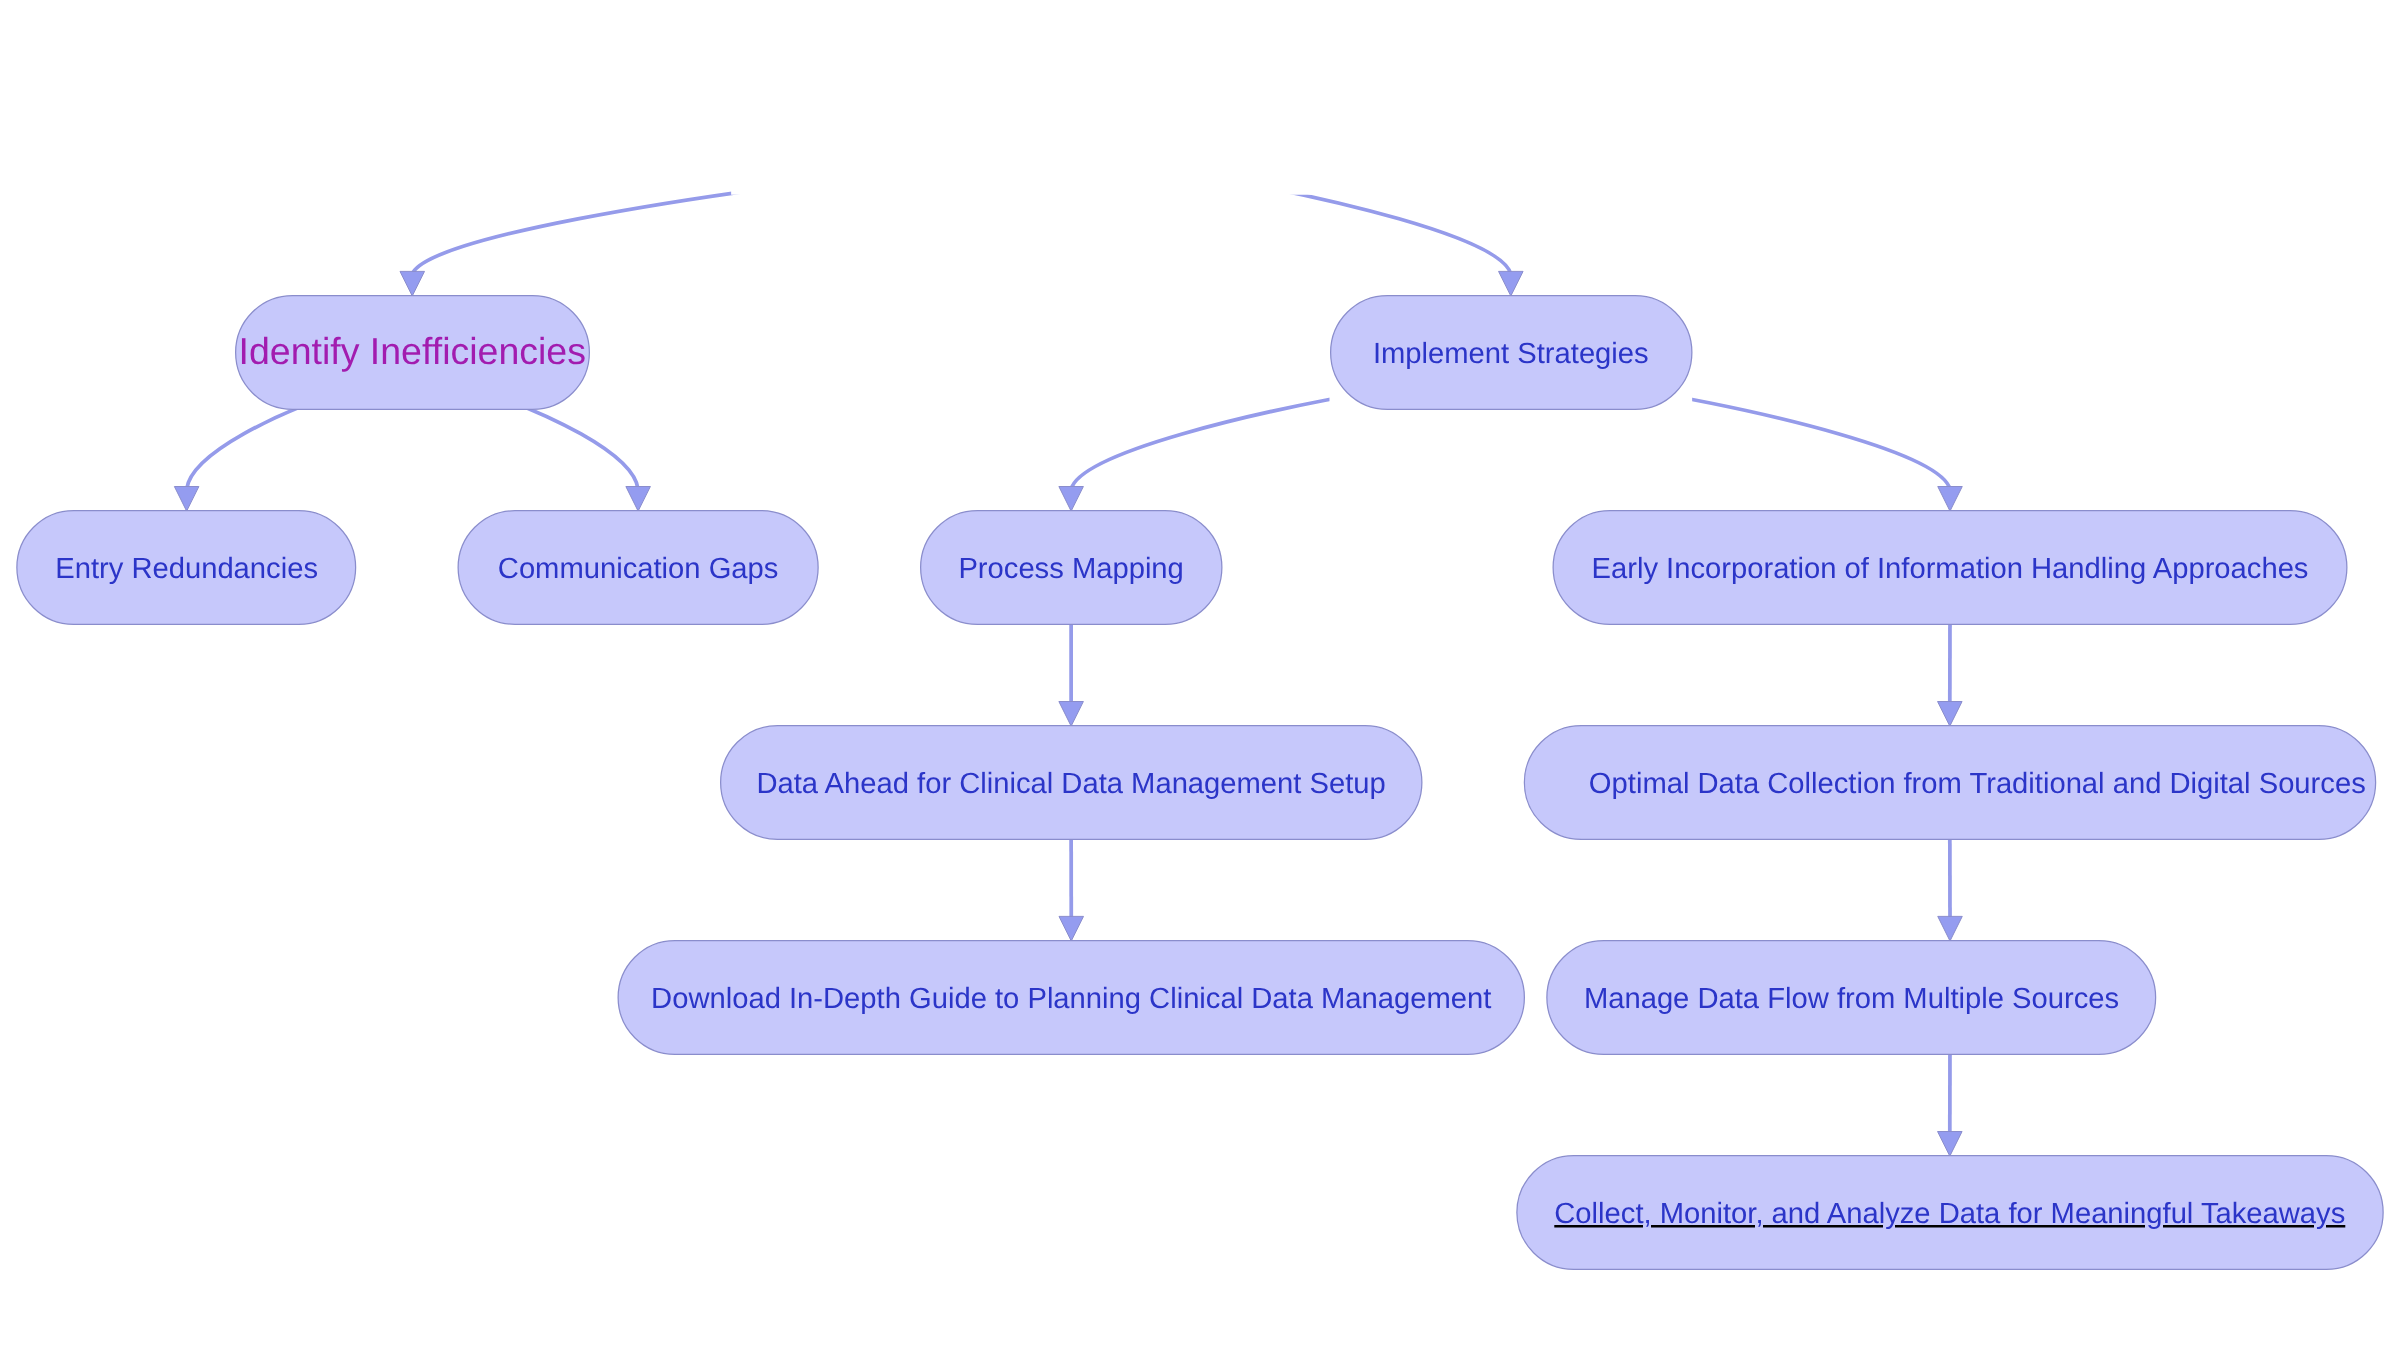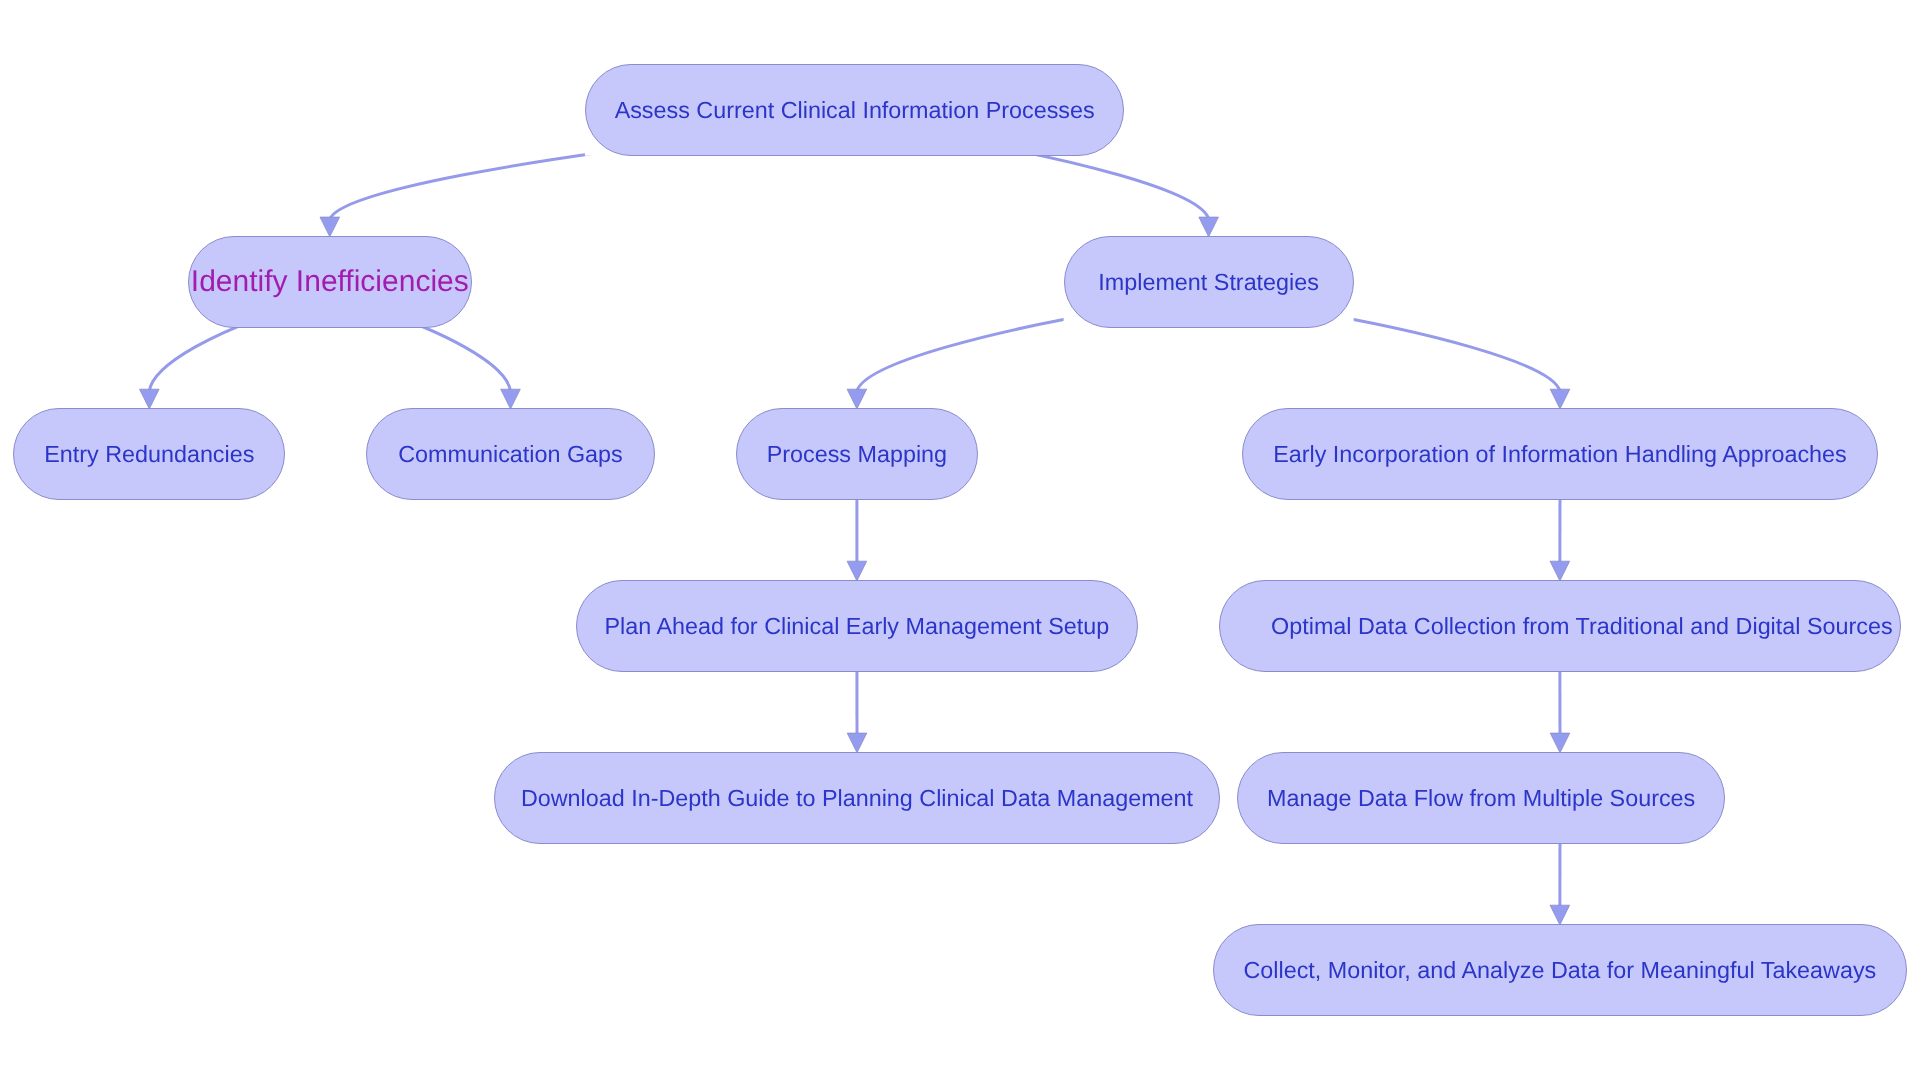--- a/index.html
+++ b/index.html
@@ -57,51 +57,48 @@
     <polygon class="flow-arrowhead" points="847.1,389.20000000000005 866.6999999999999,389.20000000000005 856.9,408.90000000000003" fill="#949cf0" stroke="#8a8dcc" stroke-width="0.8"></polygon>
     <polygon class="flow-arrowhead" points="1550.2,389.20000000000005 1569.8,389.20000000000005 1560,408.90000000000003" fill="#949cf0" stroke="#8a8dcc" stroke-width="0.8"></polygon>
     <polygon class="flow-arrowhead" points="847.1000000000001,561.1999999999999 866.7,561.1999999999999 856.9000000000001,580.9" fill="#949cf0" stroke="#8a8dcc" stroke-width="0.8"></polygon>
     <polygon class="flow-arrowhead" points="847.2,733.0999999999999 866.8,733.0999999999999 857,752.8" fill="#949cf0" stroke="#8a8dcc" stroke-width="0.8"></polygon>
     <polygon class="flow-arrowhead" points="1550.05,561.1999999999999 1569.6499999999999,561.1999999999999 1559.85,580.9" fill="#949cf0" stroke="#8a8dcc" stroke-width="0.8"></polygon>
     <polygon class="flow-arrowhead" points="1550.2,733.0999999999999 1569.8,733.0999999999999 1560,752.8" fill="#949cf0" stroke="#8a8dcc" stroke-width="0.8"></polygon>
     <polygon class="flow-arrowhead" points="1550.05,905.1999999999999 1569.6499999999999,905.1999999999999 1559.85,924.9" fill="#949cf0" stroke="#8a8dcc" stroke-width="0.8"></polygon>
   </svg>
 
   <div id="node-layer">
-    <div class="flow-node" style="left: 584.9px; top: 63.9px; width: 539.5px; height: 91.8px; background: rgb(198, 200, 251); border-color: rgb(138, 141, 204); border-width: 1px; border-radius: 60px;">
-      <span class="flow-node-label" style="color: rgb(43, 53, 200); font-size: 23.35px;">Assess Current Clinical Information Processes</span>
-    </div>
     <div class="flow-node" style="left: 188px; top: 236px; width: 283.6px; height: 91.8px; background: rgb(198, 200, 251); border-color: rgb(138, 141, 204); border-width: 1px; border-radius: 60px;">
       <span class="flow-node-label" style="color: #a21caf; font-size: 30px;">Identify Inefficiencies</span>
     </div>
     <div class="flow-node" style="left: 1063.6px; top: 236px; width: 290.1px; height: 91.8px; background: rgb(198, 200, 251); border-color: rgb(138, 141, 204); border-width: 1px; border-radius: 60px; align-items: center;">
       <span class="flow-node-label" style="color: rgb(43, 53, 200); font-size: 23.35px;">Implement Strategies</span>
     </div>
     <div class="flow-node" style="left: 13.2px; top: 408.1px; width: 272.2px; height: 91.8px; background: rgb(198, 200, 251); border-color: rgb(138, 141, 204); border-width: 1px; border-radius: 60px;">
       <span class="flow-node-label" style="color: rgb(43, 53, 200); font-size: 23.35px;">Entry Redundancies</span>
     </div>
     <div class="flow-node" style="left: 365.9px; top: 408.1px; width: 289.2px; height: 91.8px; background: rgb(198, 200, 251); border-color: rgb(138, 141, 204); border-width: 1px; border-radius: 60px;">
       <span class="flow-node-label" style="color: rgb(43, 53, 200); font-size: 23.35px;">Communication Gaps</span>
     </div>
     <div class="flow-node" style="left: 735.9px; top: 408.1px; width: 242px; height: 91.8px; background: rgb(198, 200, 251); border-color: rgb(138, 141, 204); border-width: 1px; border-radius: 60px;">
       <span class="flow-node-label" style="color: rgb(43, 53, 200); font-size: 23.35px;">Process Mapping</span>
     </div>
     <div class="flow-node" style="left: 1242.1px; top: 408.1px; width: 635.8px; height: 91.8px; background: rgb(198, 200, 251); border-color: rgb(138, 141, 204); border-width: 1px; border-radius: 60px;">
       <span class="flow-node-label" style="color: rgb(43, 53, 200); font-size: 23.35px;">Early Incorporation of Information Handling Approaches</span>
     </div>
     <div class="flow-node" style="left: 576.1px; top: 580.1px; width: 561.6px; height: 91.8px; background: rgb(198, 200, 251); border-color: rgb(138, 141, 204); border-width: 1px; border-radius: 60px;">
-      <span class="flow-node-label" style="color: rgb(43, 53, 200); font-size: 23.35px;">Plan Ahead for Clinical Early Management Setup</span>
+      <span class="flow-node-label" style="color: rgb(43, 53, 200); font-size: 23.35px;">Data Ahead for Clinical Data Management Setup</span>
     </div>
     <div class="flow-node" style="left: 1218.5px; top: 580.1px; width: 682.7px; height: 91.8px; background: rgb(198, 200, 251); border-color: rgb(138, 141, 204); border-width: 1px; border-radius: 60px;">
       <span class="flow-node-label" style="color: rgb(43, 53, 200); font-size: 23.35px; margin-left: 44px;">Optimal Data Collection from Traditional and Digital Sources</span>
     </div>
     <div class="flow-node" style="left: 493.7px; top: 752px; width: 726.6px; height: 91.8px; background: rgb(198, 200, 251); border-color: rgb(138, 141, 204); border-width: 1px; border-radius: 60px;">
       <span class="flow-node-label" style="color: rgb(43, 53, 200); font-size: 23.35px;">Download In-Depth Guide to Planning Clinical Data Management</span>
     </div>
     <div class="flow-node" style="left: 1237px; top: 752px; width: 488.4px; height: 91.8px; background: rgb(198, 200, 251); border-color: rgb(138, 141, 204); border-width: 1px; border-radius: 60px;">
       <span class="flow-node-label" style="color: rgb(43, 53, 200); font-size: 23.35px;">Manage Data Flow from Multiple Sources</span>
     </div>
-    <div class="flow-node" style="left: 1212.8px; top: 924.1px; width: 694.1px; height: 91.8px; background: rgb(198, 200, 251); border-color: rgb(138, 141, 204); border-width: 1px; border-radius: 60px;">
+    <div class="flow-node" style="left: 1212.8px; top: 924.1px; width: 694.1px; height: 91.8px; background: rgb(198, 200, 251); border-color: rgb(138, 141, 204); border-width: 1px; border-radius: 60px; text-decoration: underline;">
       <span class="flow-node-label" style="color: rgb(43, 53, 200); font-size: 23.35px;">Collect, Monitor, and Analyze Data for Meaningful Takeaways</span>
     </div>
   </div>
 
 </div>
 
 </body></html>

